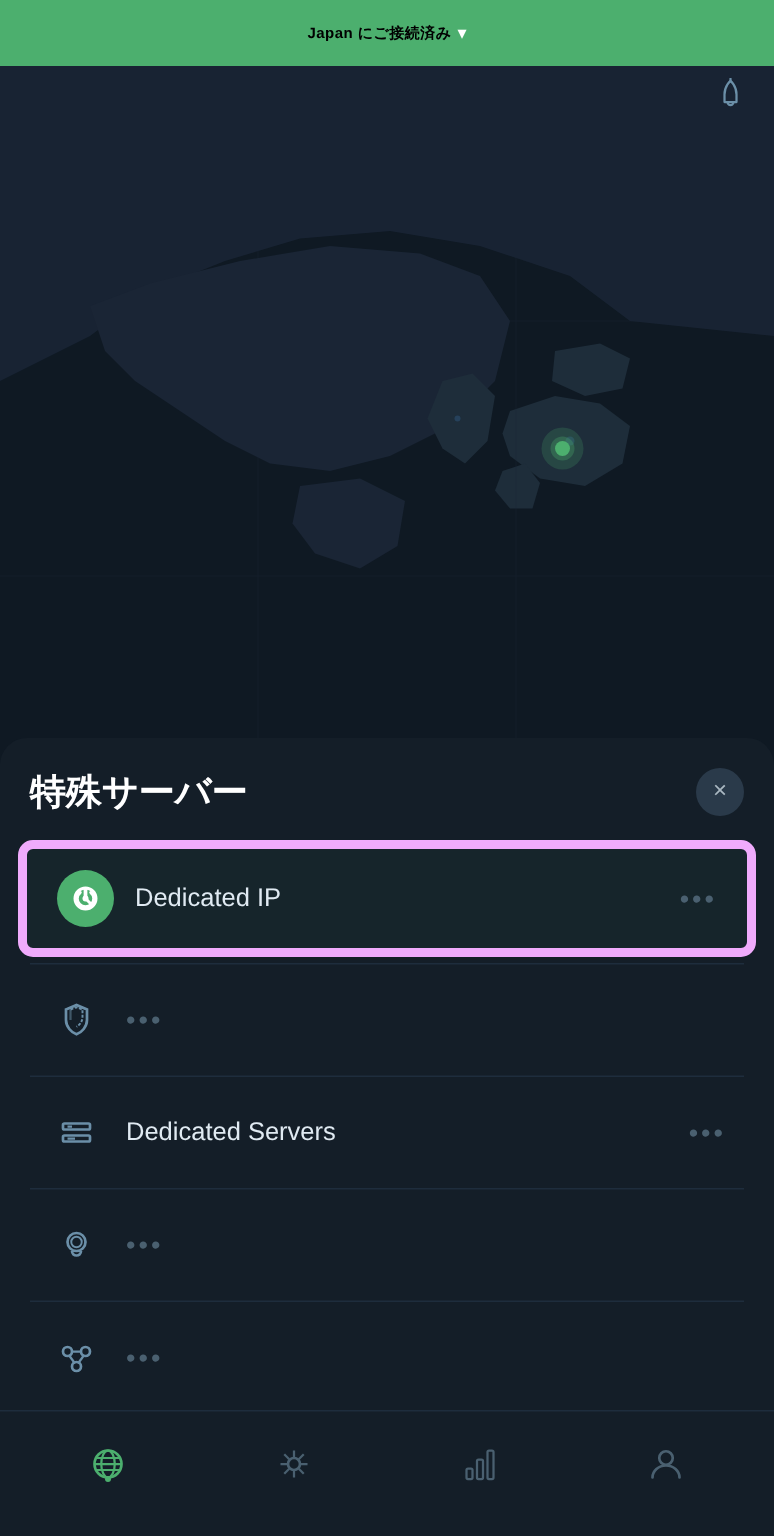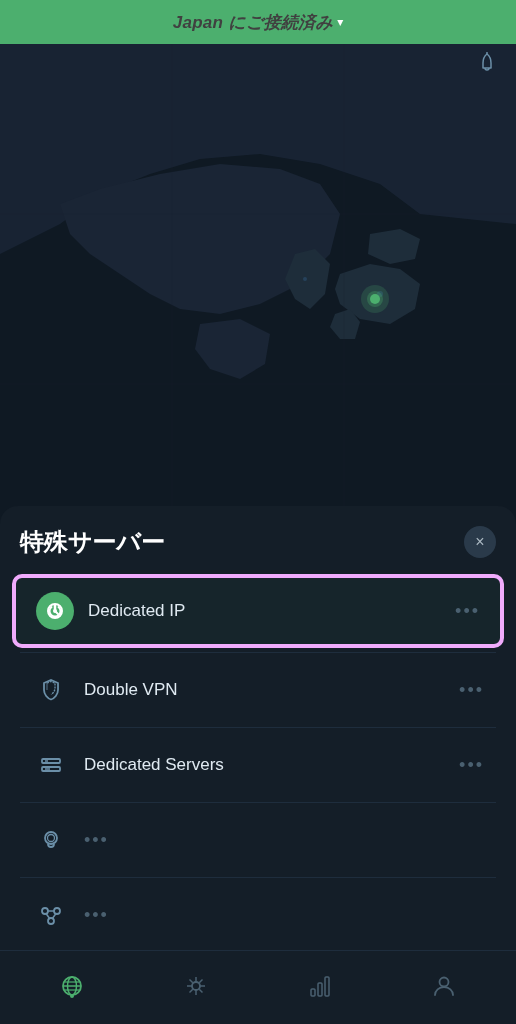--- a/index.html
+++ b/index.html
@@ -19,25 +19,24 @@
       height: 44px;
       background: #4caf6e;
       display: flex;
       align-items: center;
       justify-content: center;
       position: relative;
       z-index: 10;
     }
 
     .status-bar-text {
-      color: #404040;
-      font-size: 17px;
+      color: #000000;
+      font-size: 10px;
       font-weight: 600;
       letter-spacing: 0.3px;
-      font-style: italic;
     }
 
     .status-bar-chevron {
       color: #fff;
       margin-left: 4px;
       font-size: 12px;
     }
 
     
     .bell-icon {
@@ -70,21 +69,21 @@
 
     
     .panel {
       position: absolute;
       bottom: 0;
       left: 0;
       width: 100%;
       background: #141e28;
       border-radius: 18px 18px 0 0;
       z-index: 20;
-      padding-bottom: 4px;
+      padding-bottom: 14px;
     }
 
     .panel-header {
       display: flex;
       align-items: center;
       justify-content: space-between;
       padding: 20px 20px 14px 20px;
     }
 
     .panel-title {
@@ -111,21 +110,21 @@
       display: flex;
       align-items: center;
       padding: 14px 20px;
       border-radius: 10px;
       margin: 2px 12px;
       cursor: pointer;
       position: relative;
     }
 
     .menu-item.active {
-      border: 4px solid #f0abfc;
+      border: 6px solid #f0abfc;
       background: rgba(76, 175, 110, 0.05);
       margin: 2px 12px;
       justify-content: space-between;
     }
 
     .menu-item-icon {
       width: 38px;
       height: 38px;
       display: flex;
       align-items: center;
@@ -261,21 +260,20 @@
   <div class="divider"></div>
 
   <div class="menu-item">
     <div class="menu-item-icon">
       <svg width="28" height="28" viewBox="0 0 28 28" xmlns="http://www.w3.org/2000/svg">
         <path d="M7 7L14 4L21 7V14C21 18.4 17.5 22.4 14 23.5C10.5 22.4 7 18.4 7 14V7Z" stroke="#6b8fa8" stroke-width="1.8" fill="none"></path>
         <line x1="10" y1="7" x2="10" y2="14" stroke="#6b8fa8" stroke-width="1.5" opacity="0.5"></line>
         <path d="M10 7L14 5.5L18 7V12C18 15 16 17.5 14 18.5" stroke="#6b8fa8" stroke-width="1.3" fill="none" stroke-dasharray="2,1"></path>
       </svg>
     </div>
-    <span class="menu-item-label">Double VPN</span>
     <span class="menu-item-dots">•••</span>
   </div>
 
   <div class="divider"></div>
 
   <div class="menu-item">
     <div class="menu-item-icon">
       <svg width="28" height="28" viewBox="0 0 28 28" xmlns="http://www.w3.org/2000/svg">
         <rect x="5" y="8" width="18" height="4" rx="1" stroke="#6b8fa8" stroke-width="1.8" fill="none"></rect>
         <rect x="5" y="16" width="18" height="4" rx="1" stroke="#6b8fa8" stroke-width="1.8" fill="none"></rect>

